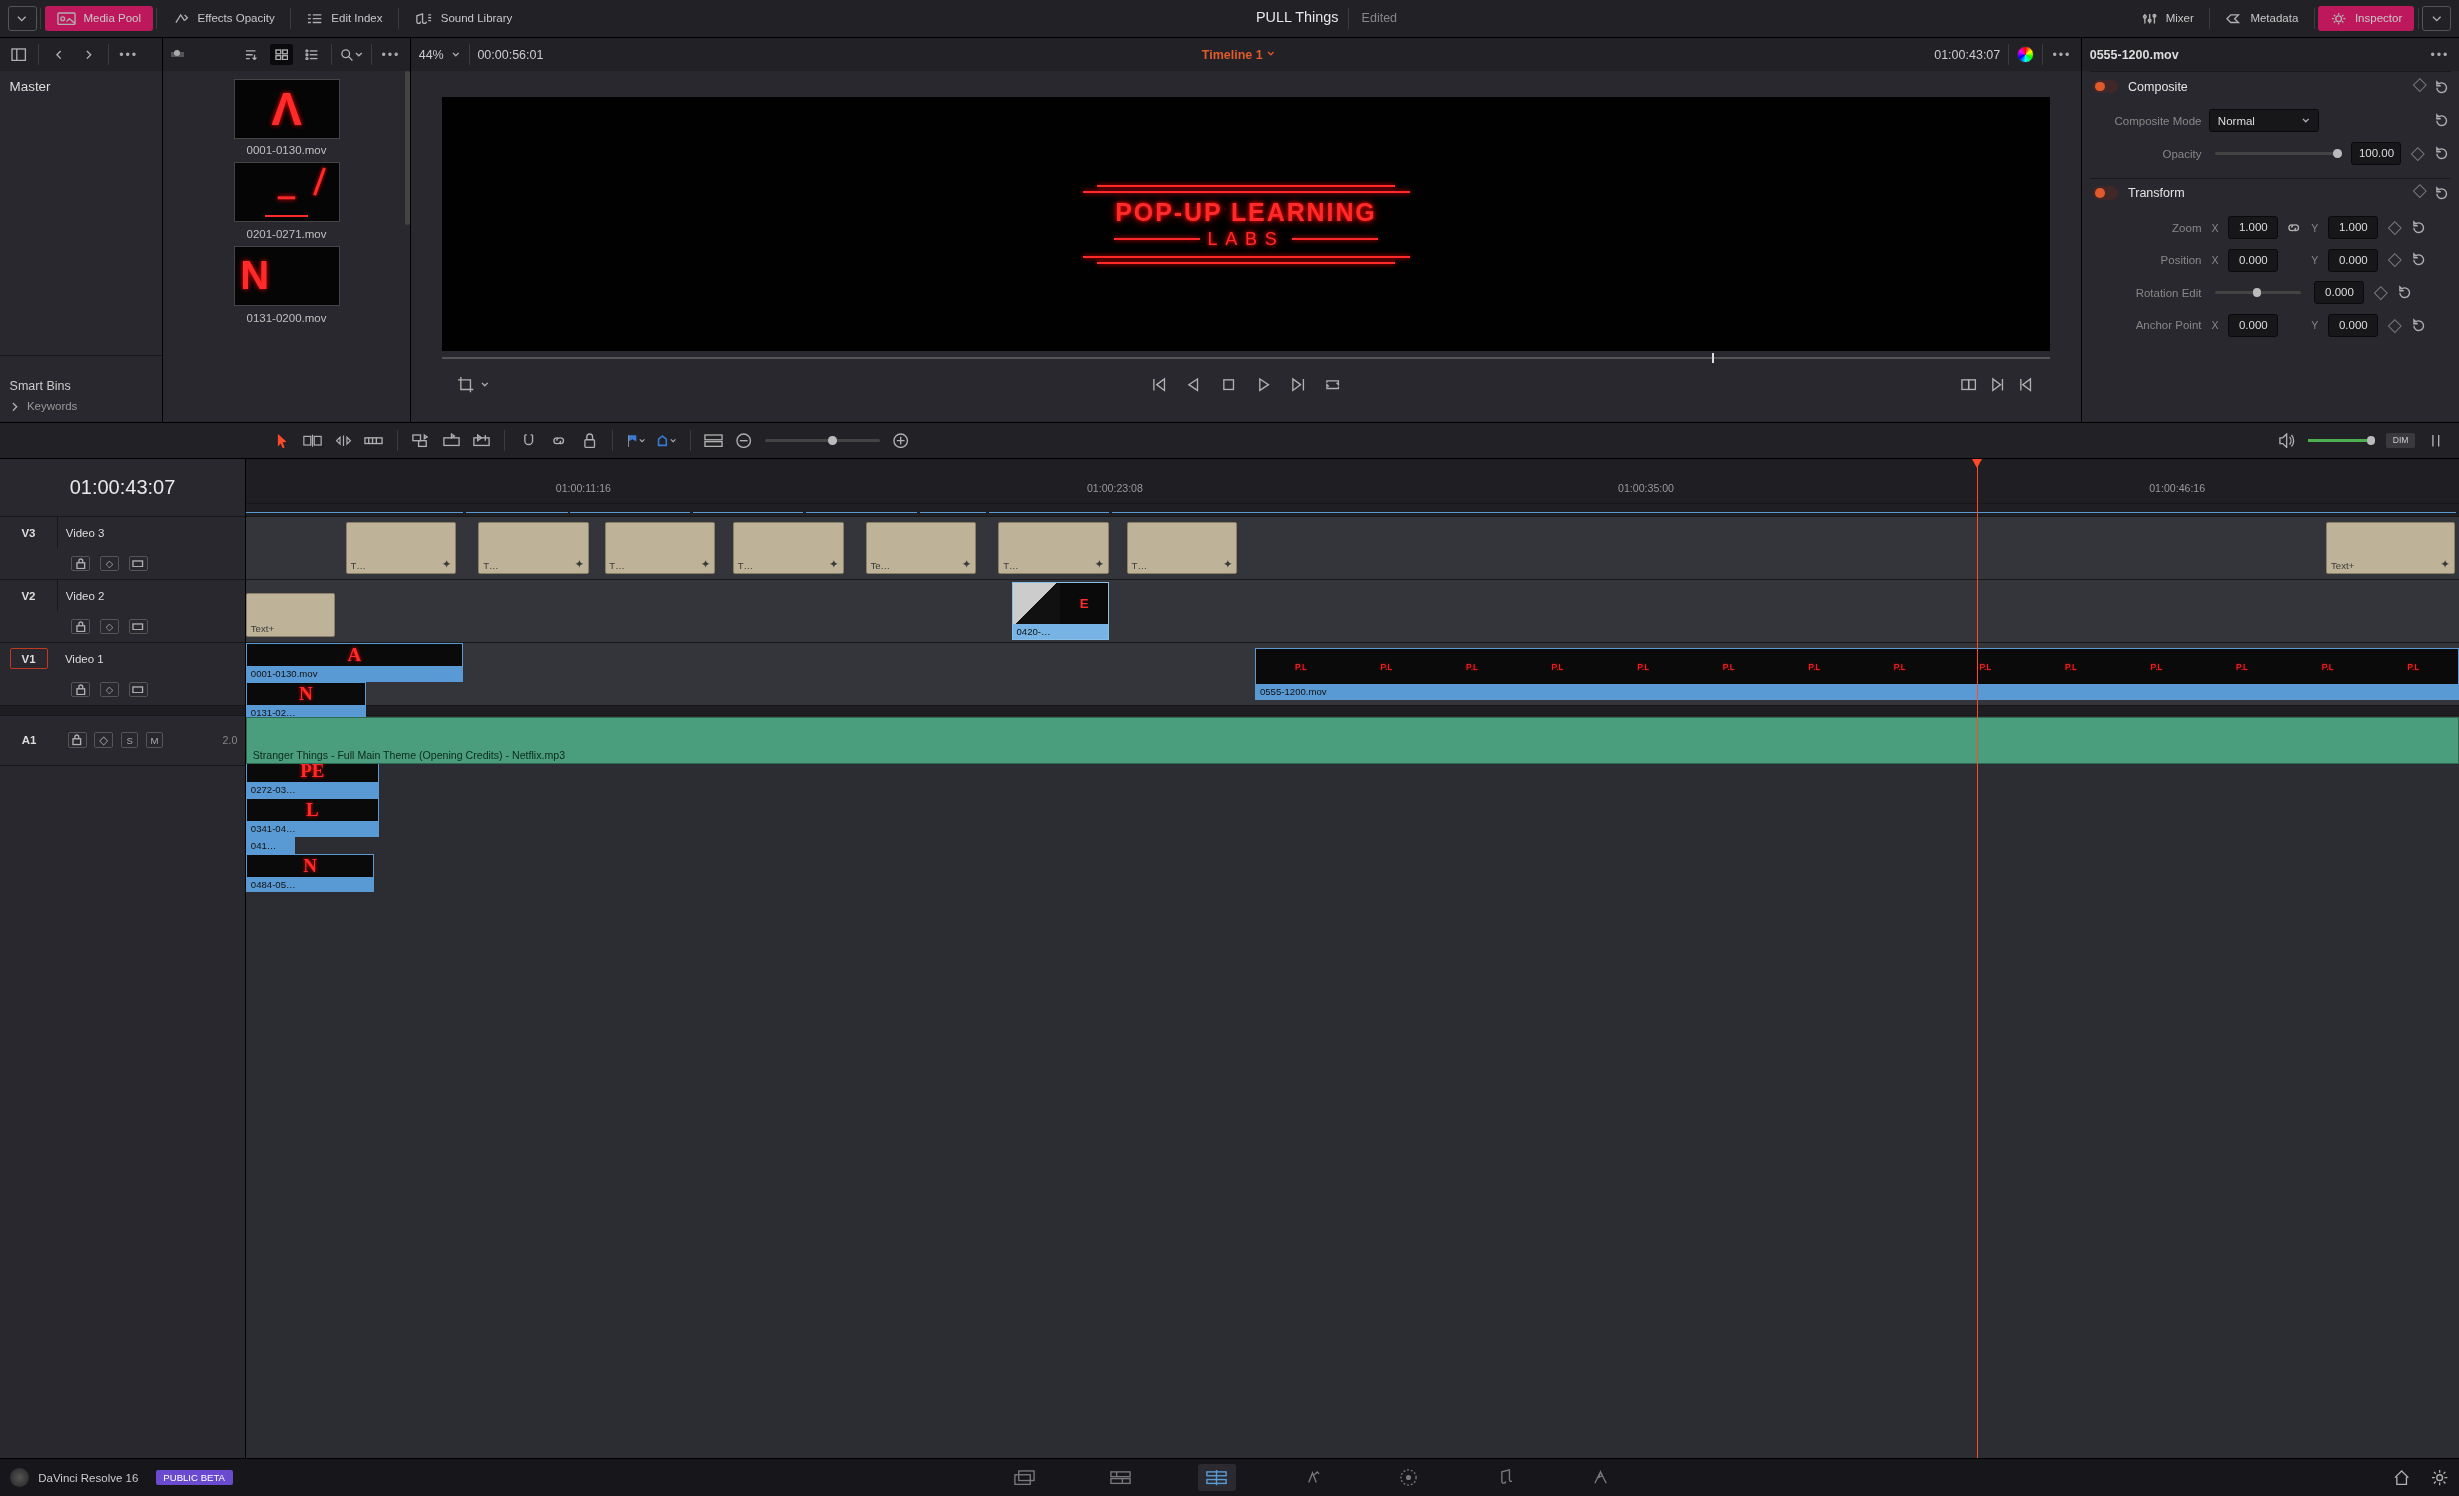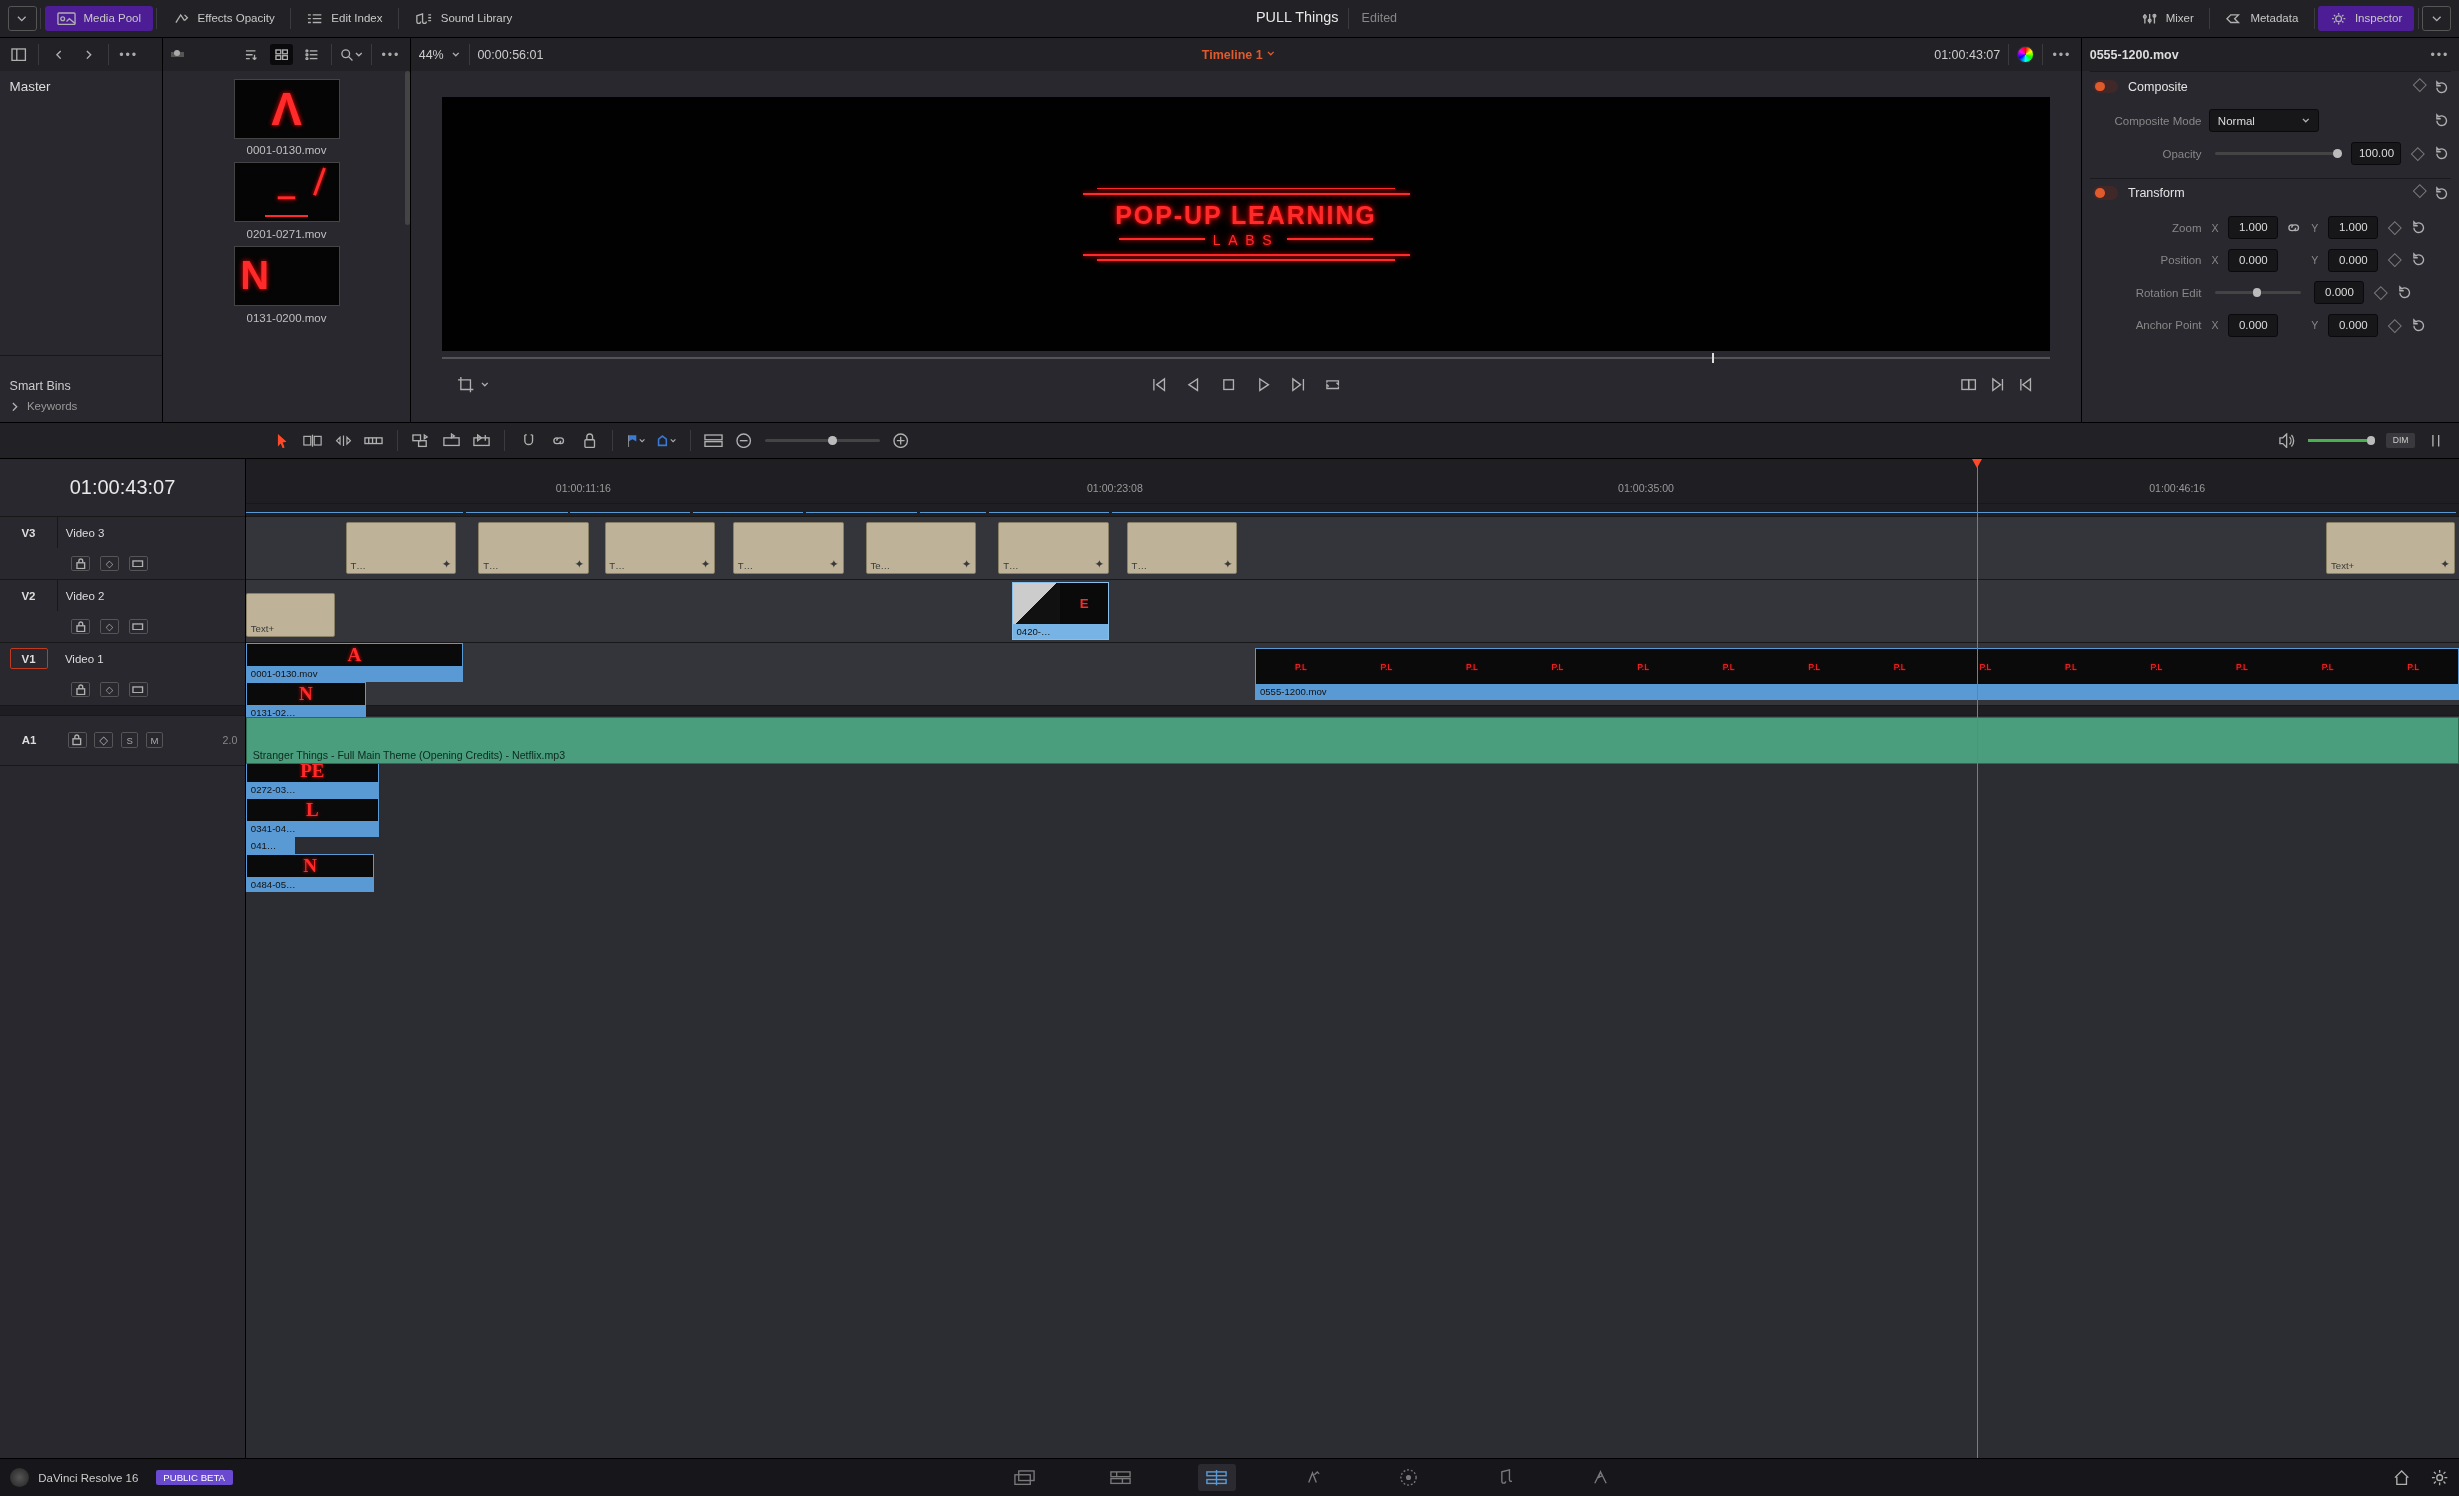--- a/index.html
+++ b/index.html
@@ -3,21 +3,21 @@
 <meta charset="utf-8">
 <style>
 *{box-sizing:border-box;margin:0;padding:0;font-family:"Helvetica Neue",Arial,sans-serif;user-select:none}
 html,body{width:100%;height:100%;background:#1a1a1a;color:#a8a8a8;font-size:11.5px;overflow:hidden}
 .app{display:flex;flex-direction:column;height:100vh;width:100vw}
 
 
 .top-bar{display:flex;align-items:center;height:38px;background:#212126;border-bottom:1px solid #000;padding:0 7.7px;gap:3.8px;flex-shrink:0}
 .tb-sep{width:1px;height:21px;background:#3a3a3f}
 .tb-btn{display:flex;align-items:center;gap:7.7px;padding:5.8px 11.5px;border-radius:2.9px;cursor:pointer;color:#c8c8c8}
-.tb-btn.active{background:#4c1d95}
+.tb-btn.active{background:#be185d}
 .project-title{flex:1;text-align:center;font-size:14.4px;color:#e8e8e8}
 .project-title .sub{color:#888;margin-left:3px;font-size:12.5px}
 .sq-btn{width:29px;height:25px;border:1px solid #555;border-radius:2.9px;display:flex;align-items:center;justify-content:center;cursor:pointer}
 .icon{stroke:#b0b0b0;fill:none;stroke-width:1.4}
 
 
 .mid{display:flex;height:384px;flex-shrink:0}
 .panel-col{display:flex;flex-direction:column;background:#28282e;border-right:1px solid #000}
 .panel-hdr{display:flex;align-items:center;height:33px;padding:0 7.7px;gap:7.7px;background:#212126;font-size:12.5px;color:#ccc}
 .hbtn{width:23px;height:21px;display:flex;align-items:center;justify-content:center;border-radius:2.9px;cursor:pointer;color:#aaa}
@@ -47,21 +47,21 @@
 .zoom-pc{color:#ccc}
 .src-tc{color:#ccc;font-variant-numeric:tabular-nums}
 .tl-name{color:#e05a2b;font-weight:600}
 .rec-tc{color:#ccc;font-variant-numeric:tabular-nums}
 .color-wheel{width:17.3px;height:17.3px;border-radius:50%;background:conic-gradient(red,yellow,lime,cyan,blue,magenta,red);border:1px solid #333}
 .viewer-body{flex:1;display:flex;flex-direction:column;align-items:center;justify-content:center;padding:5.8px 31px 0}
 .vframe{width:100%;height:254px;background:#010101;display:flex;align-items:center;justify-content:center}
 .neon{font-family:Georgia,serif;color:#ff2a2a;text-align:center;text-shadow:0 0 3.8px #f00,0 0 9.6px #c00;letter-spacing:1.9px}
 .neon .rule{height:1.9px;background:#ff2a2a;box-shadow:0 0 5.8px #f00;margin:3.8px auto}
 .neon .big{font-size:25px;font-weight:700}
-.neon .small{font-size:14px;letter-spacing:7.7px;margin-top:1.9px}
+.neon .small{font-size:18px;letter-spacing:7.7px;margin-top:1.9px}
 .vbar{width:100%;height:17.3px;display:flex;align-items:center;margin-top:-1.9px}
 .vbar .track{flex:1;height:1.9px;background:#555;position:relative}
 .vbar .play{position:absolute;left:79%;top:-3.8px;width:1.9px;height:9.6px;background:#ddd}
 .vtrans{display:flex;justify-content:center;align-items:center;gap:17.3px;width:100%;padding:9.6px 0 7.7px}
 .vtrans .side{display:flex;gap:11.5px;position:absolute}
 .vtrans-wrap{position:relative;width:100%}
 .vtrans .side.left{left:15.4px}
 .vtrans .side.right{right:15.4px}
 .tbtn{width:17.3px;height:17.3px;cursor:pointer}
 .cropbtn{display:flex;gap:5.8px;align-items:center}

